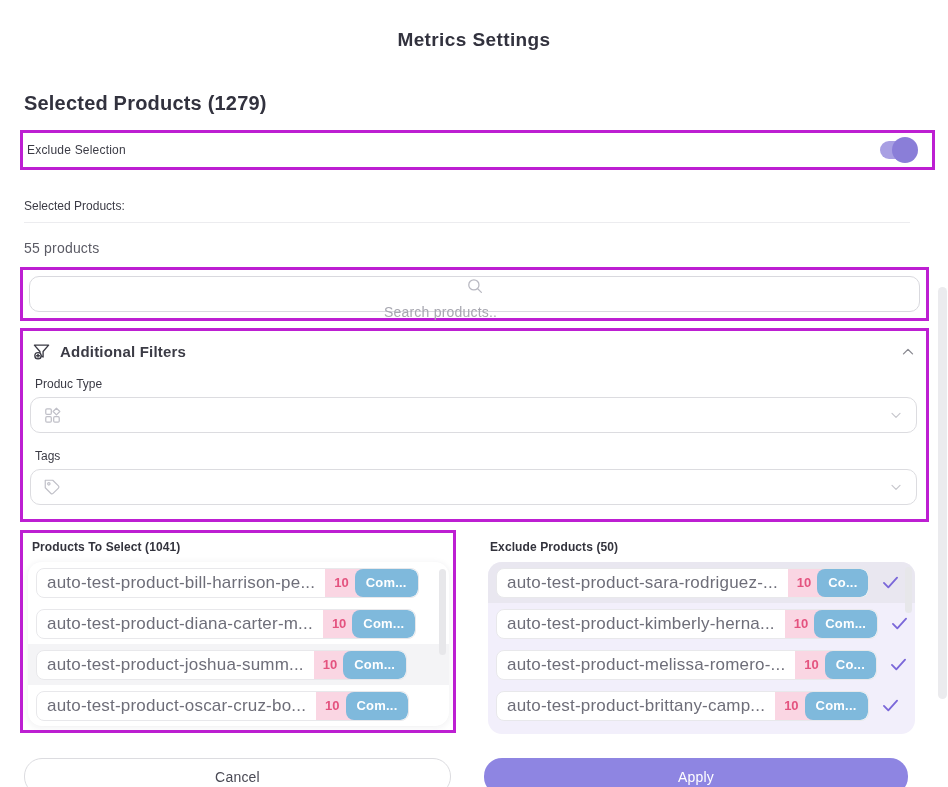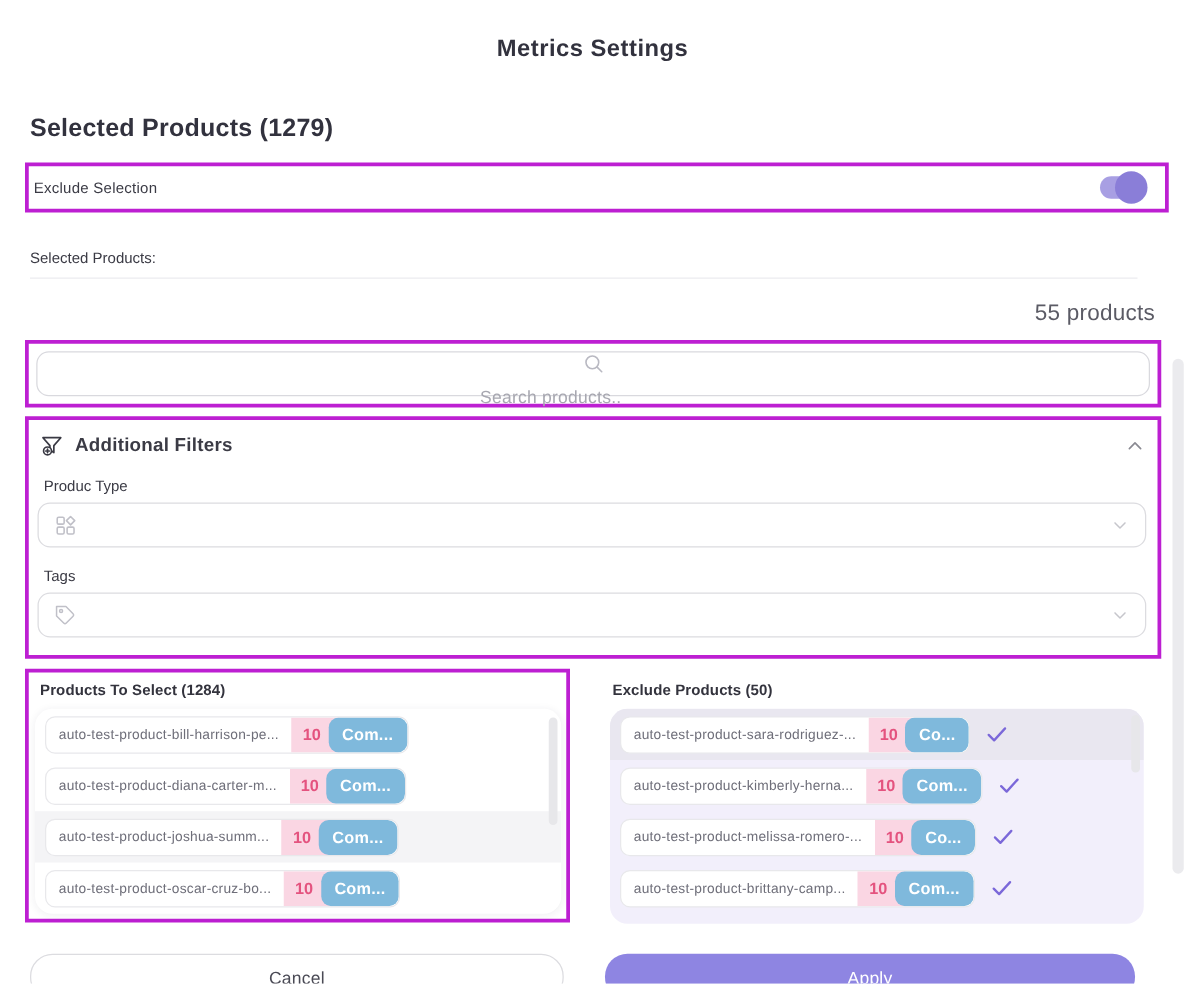--- a/index.html
+++ b/index.html
@@ -27,21 +27,21 @@
   .hl-box{border:3px solid var(--magenta);}
 
   .exclude-box{margin:15px 13px 0 20px;height:40px;display:flex;align-items:center;
                justify-content:space-between;padding:0 14px 0 4px;}
   .exclude-label{font-size:12px;color:var(--ink2);letter-spacing:.2px;}
   .toggle{width:34px;height:18px;background:var(--purple-track);border-radius:9px;position:relative;margin-right:4px;cursor:pointer;}
   .toggle-knob{position:absolute;right:-4px;top:-4px;width:26px;height:26px;border-radius:50%;background:var(--purple-dark);}
 
   .sp-label{margin:29px 24px 0;font-size:12px;color:var(--ink2);}
   .divider{margin:9px 38px 0 24px;border-top:1px solid #ececef;}
-  .count-text{margin:17px 24px 0;font-size:18px;color:#5b5b65;letter-spacing:.2px;text-align:right;}
+  .count-text{margin:17px 24px 0;font-size:14px;color:#5b5b65;letter-spacing:.2px;}
 
   .search-box{margin:11px 19px 0 20px;padding:6px;}
   .search-inner{height:36px;border:1px solid #d9d9de;border-radius:10px;display:flex;align-items:center;padding:0 12px;gap:9px;background:#fff;flex-direction:column;}
   .search-inner input{border:none;outline:none;flex:1;font-size:14px;color:#70707a;font-family:"Liberation Sans",sans-serif;letter-spacing:.2px;background:transparent;}
   .search-inner input::placeholder{color:#a7a7b0;}
 
   .filters-box{margin:7px 19px 0 20px;padding:11px 9px 14px 7px;}
   .filters-header{display:flex;align-items:center;gap:9px;padding-left:2px;}
   .filters-title{font-size:15px;font-weight:600;color:var(--ink2);letter-spacing:.2px;flex:1;}
   .field-label{margin:16px 0 6px 5px;font-size:12px;color:var(--ink2);}
@@ -54,21 +54,21 @@
   .right-col{width:429px;padding:10px 0 0 2px;}
   .list-label{font-size:12px;font-weight:700;color:#33333d;margin:0 0 8px 4px;letter-spacing:.1px;}
   .list-container{position:relative;border-radius:14px;overflow:hidden;height:164px;background:#fff;
                   box-shadow:0 1px 7px rgba(40,40,60,.08);}
   .list-container.lavender{background:var(--lavender);height:172px;box-shadow:none;}
 
   .prow{height:41px;display:flex;align-items:center;padding-left:8px;}
   .prow.hl{background:#f4f4f6;}
   .lavender .prow.hl{background:#e9e7f0;}
   .chip{display:inline-flex;align-items:stretch;height:30px;border-radius:8px;border:1px solid #e8e8eb;background:#fff;overflow:hidden;}
-  .chip-name{display:flex;align-items:center;padding:0 10px;font-size:11px;color:var(--muted);white-space:nowrap;letter-spacing:.2px;}
+  .chip-name{display:flex;align-items:center;padding:0 10px;font-size:17px;color:var(--muted);white-space:nowrap;letter-spacing:.2px;}
   .chip-count{display:flex;align-items:center;justify-content:center;padding:0 14px 0 9px;background:var(--pink-bg);color:var(--pink-text);font-weight:700;font-size:13px;}
   .chip-badge{display:flex;align-items:center;padding:0 11px;margin-left:-8px;border-radius:8px;background:var(--blue-badge);color:#fff;font-weight:700;font-size:13px;letter-spacing:.2px;}
   .check{margin-left:11px;display:flex;align-items:center;}
 
   .scroll-thumb{position:absolute;width:7px;border-radius:4px;background:#e7e7ea;right:3px;}
   .thumb-left{top:7px;height:86px;}
   .thumb-right{top:5px;height:46px;}
   .page-scrollbar{position:absolute;right:1px;top:287px;width:9px;height:412px;border-radius:5px;background:#ebebee;}
 
   .footer{display:flex;margin:24px 24px 0;gap:33px;}
@@ -158,21 +158,21 @@
                 <polyline points="6 9.5 12 15.5 18 9.5"></polyline>
               </svg>
           </span>
         </div>
       </div>
     </div>
   </div>
 
   <div class="lists-row">
     <div class="left-col hl-box">
-      <div class="list-label">Products To Select (1284)</div>
+      <div class="list-label">Products To Select (1041)</div>
       <div class="list-container">
         <div class="scroll-thumb thumb-left"></div>
       <div class="prow">
             <span class="chip">
               <span class="chip-name">auto-test-product-bill-harrison-pe...</span>
               <span class="chip-count">10</span>
               <span class="chip-badge">Com...</span>
             </span>
           </div>
           <div class="prow">

